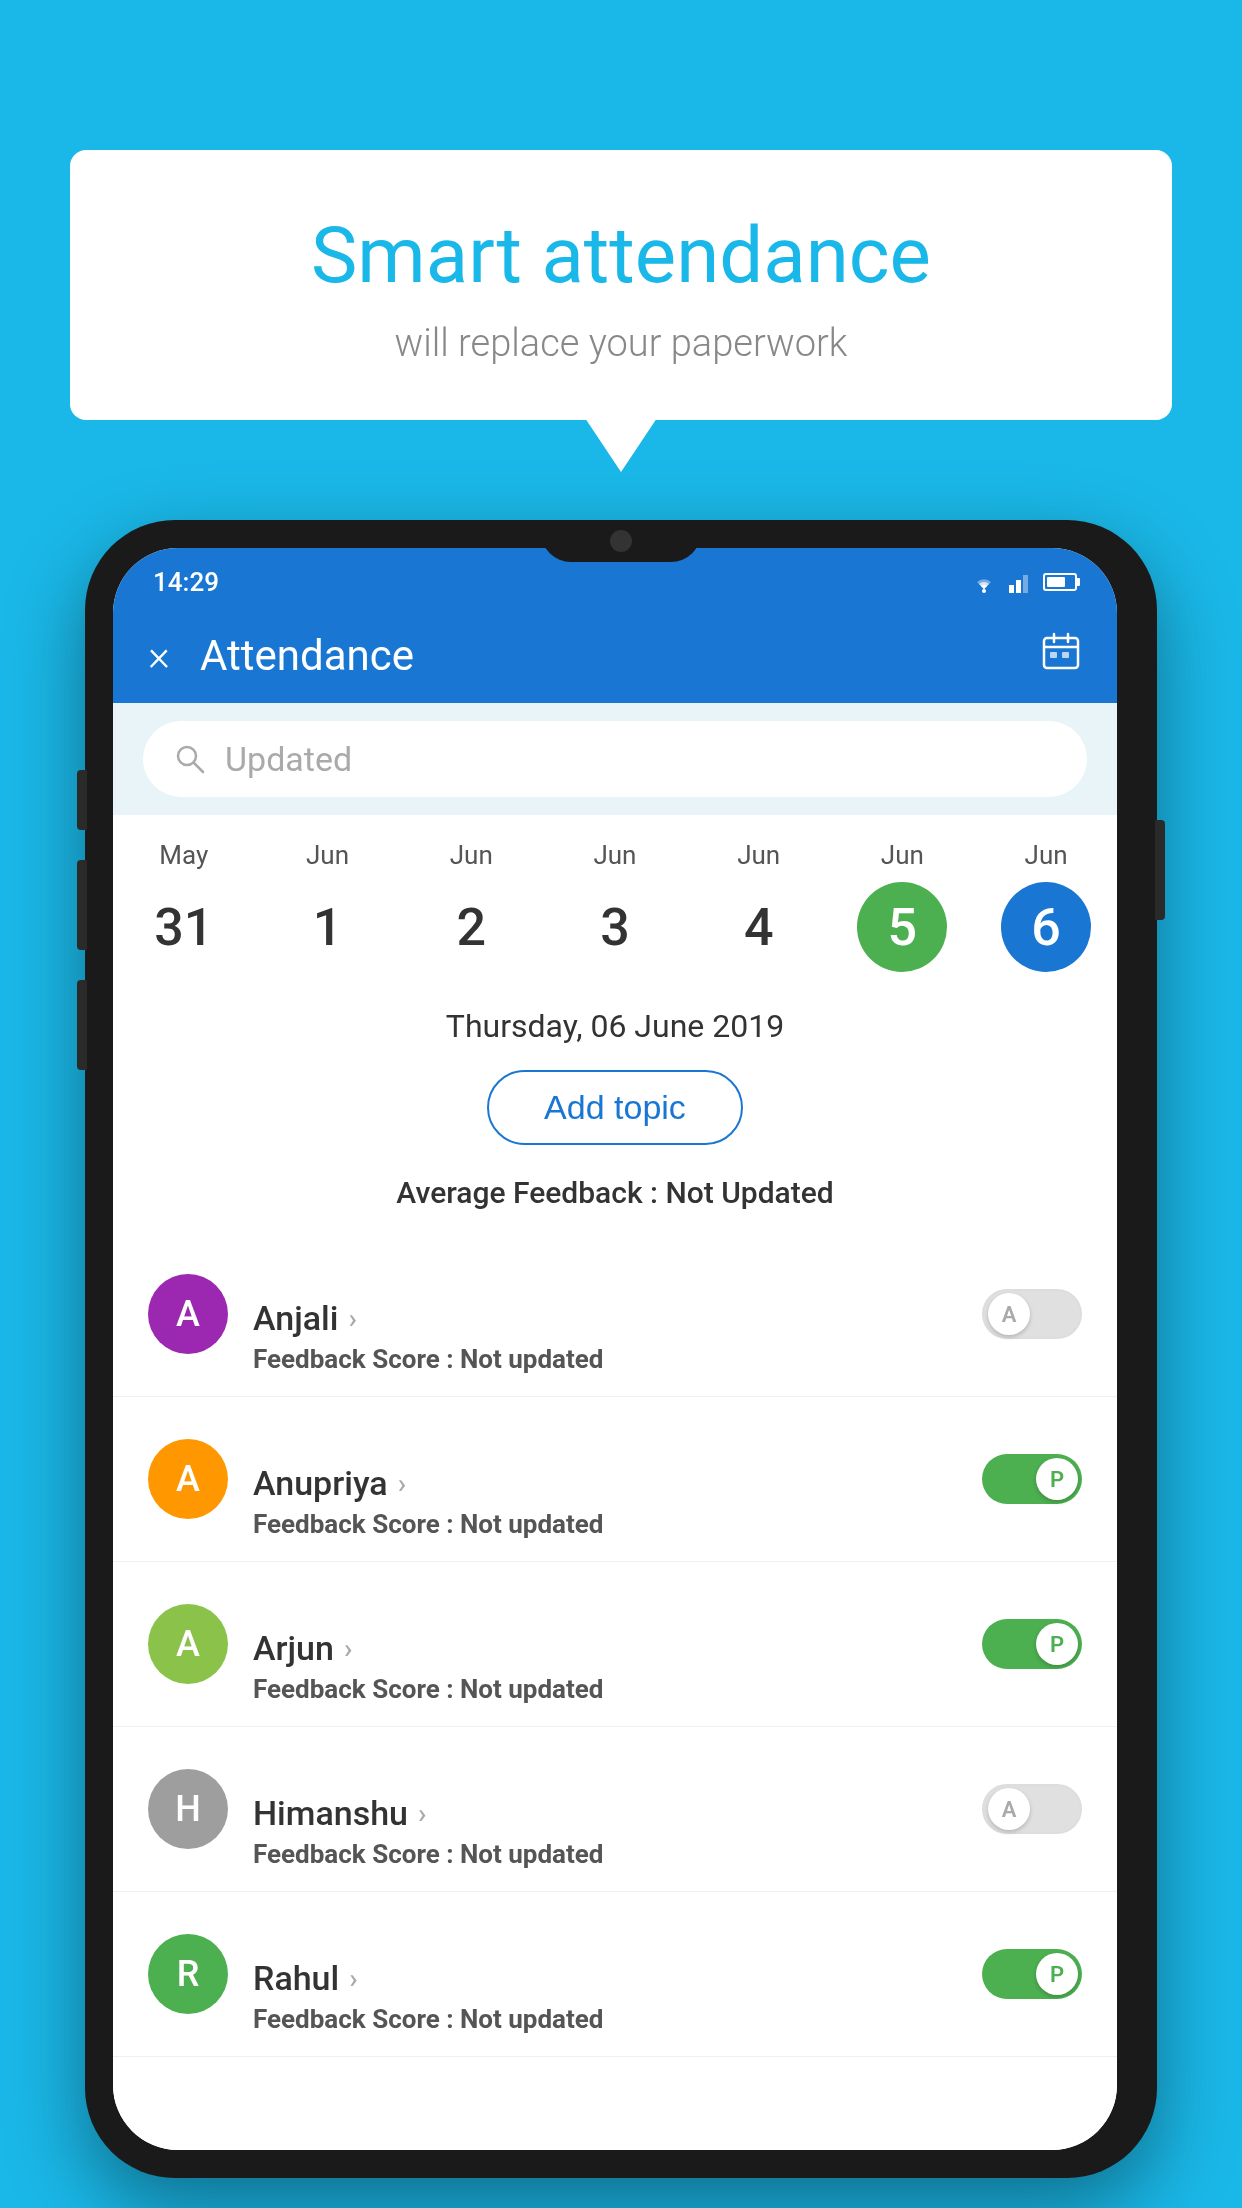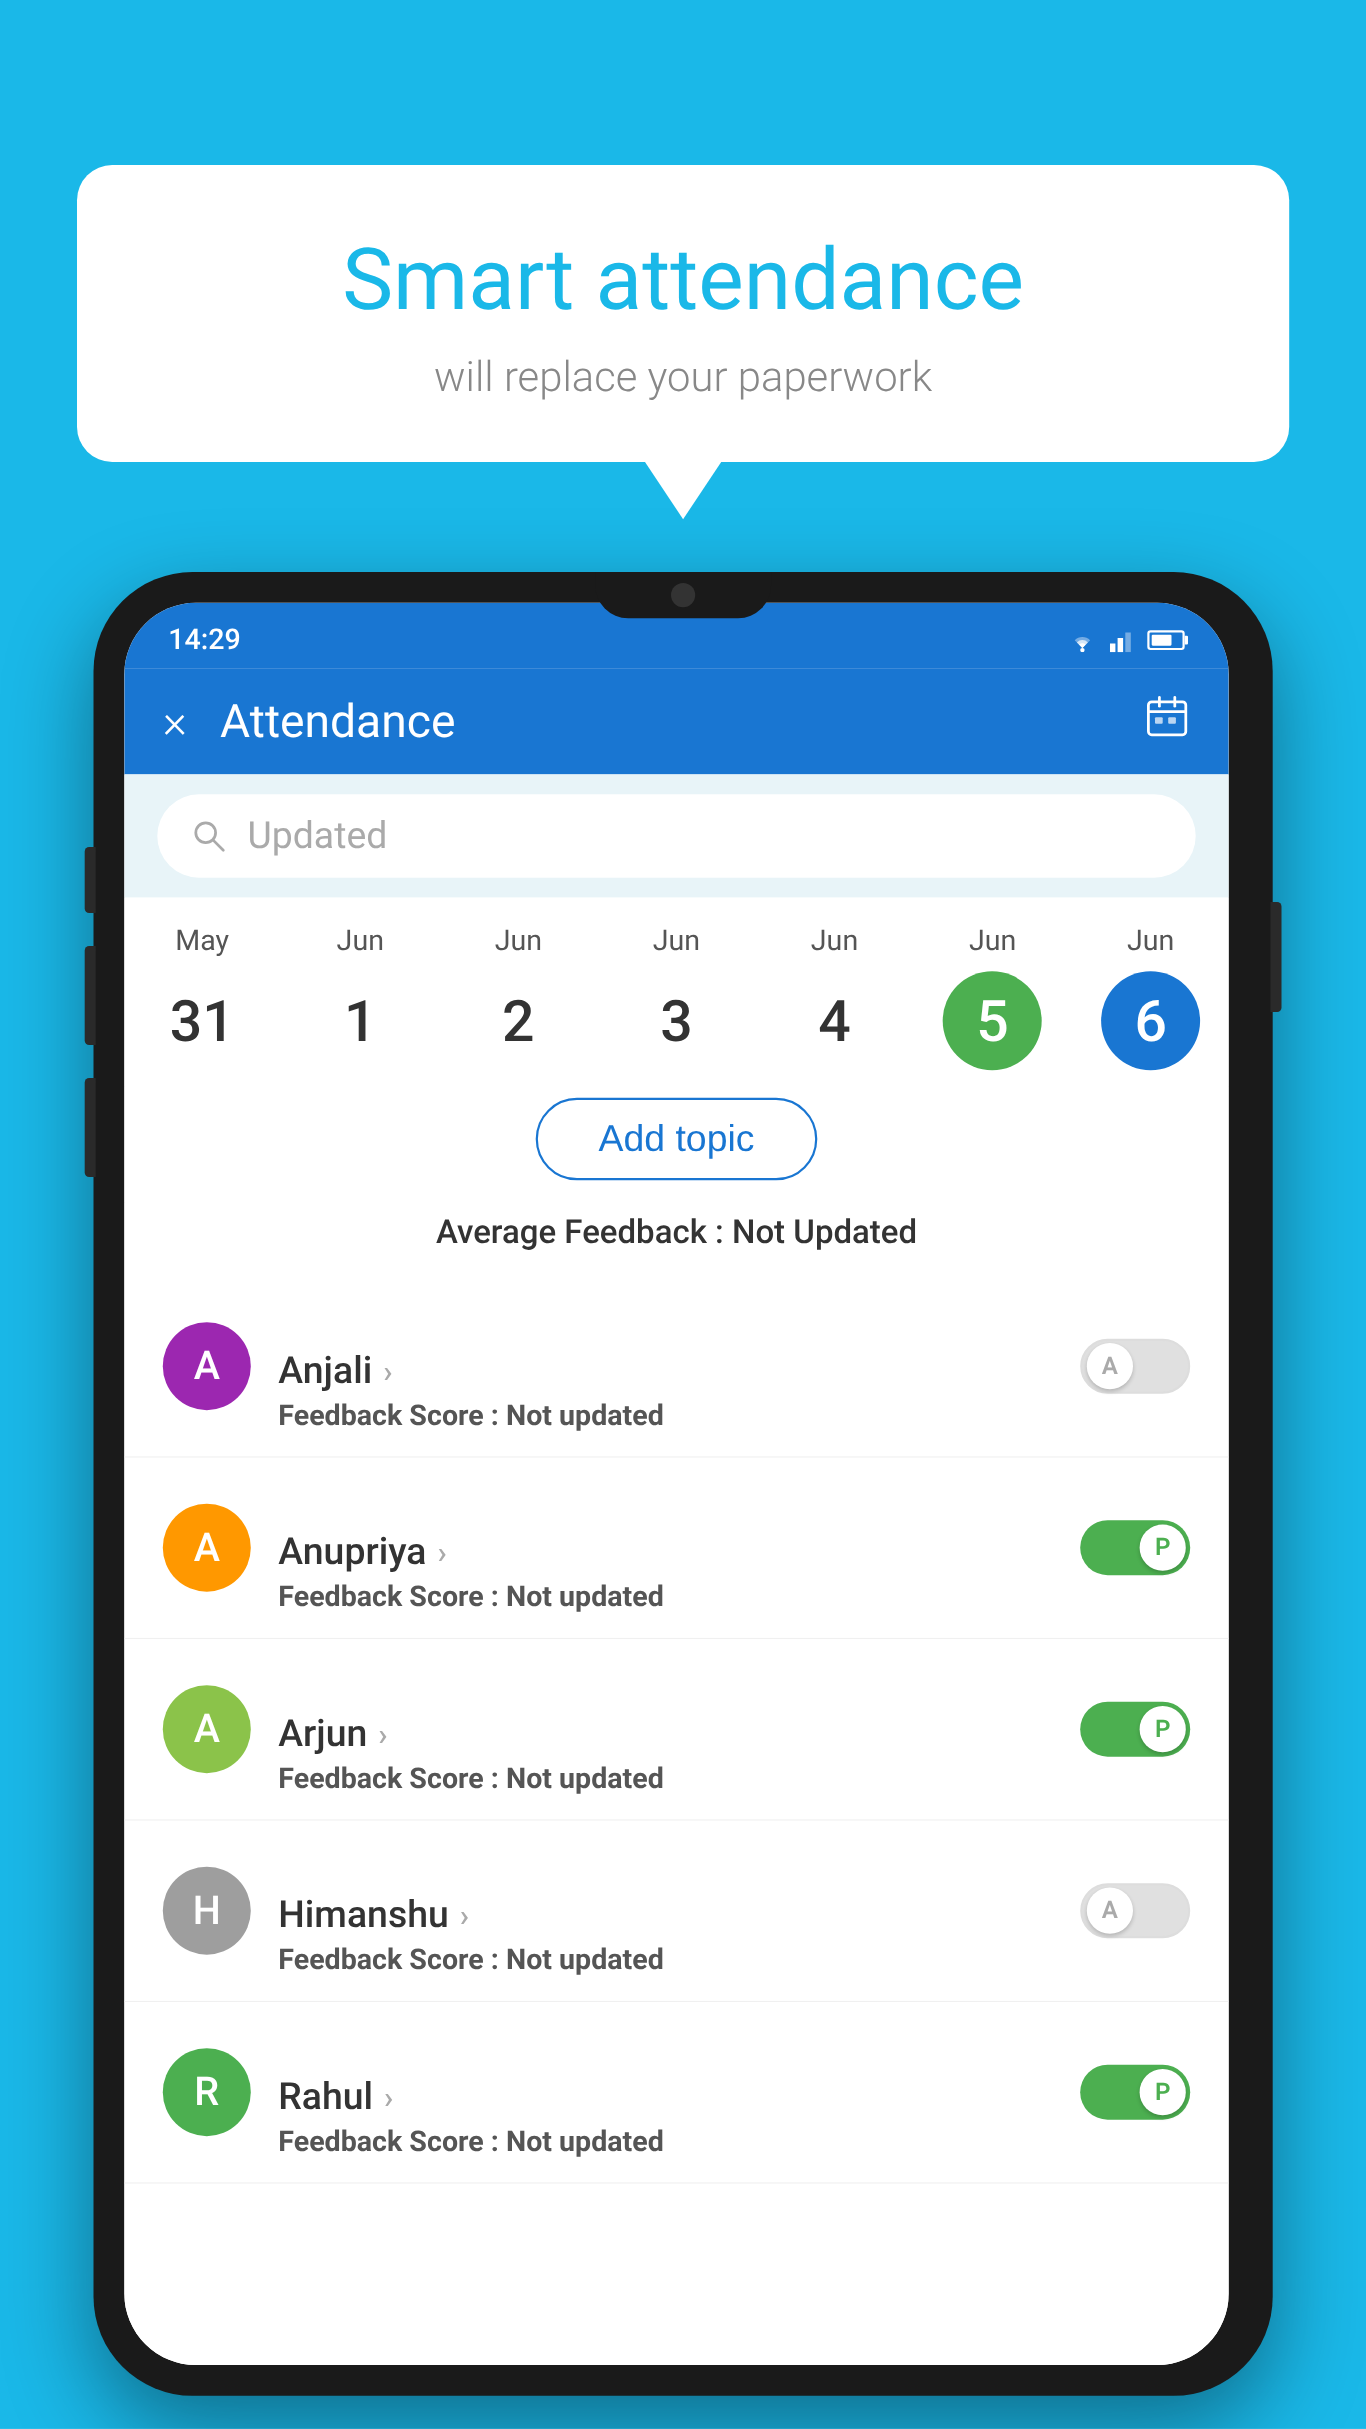--- a/index.html
+++ b/index.html
@@ -16,21 +16,21 @@
     
     .speech-bubble-container {
       position: absolute;
       top: 150px;
       left: 70px;
       right: 70px;
     }
 
     .speech-bubble {
       background: white;
-      border-radius: 32px;
+      border-radius: 16px;
       padding: 60px 50px 55px;
       text-align: center;
       position: relative;
     }
 
     .speech-bubble::after {
       content: '';
       position: absolute;
       bottom: -52px;
       left: 50%;
@@ -538,20 +538,21 @@
           <div class="calendar-day">
             <div class="cal-month">Jun</div>
             <div class="cal-date today">5</div>
           </div>
           <div class="calendar-day">
             <div class="cal-month">Jun</div>
             <div class="cal-date selected">6</div>
           </div>
         </div>
 
+      <div class="date-header">Thursday, 06 June 2019</div>
 
       <div class="add-topic-container">
         <button class="add-topic-btn">Add topic</button>
       </div>
 
       <div class="avg-feedback">
         <span>Average Feedback : </span><span style="font-weight:500;color:#333;">Not Updated</span>
       </div>
 
       <div class="student-list" id="student-list">

